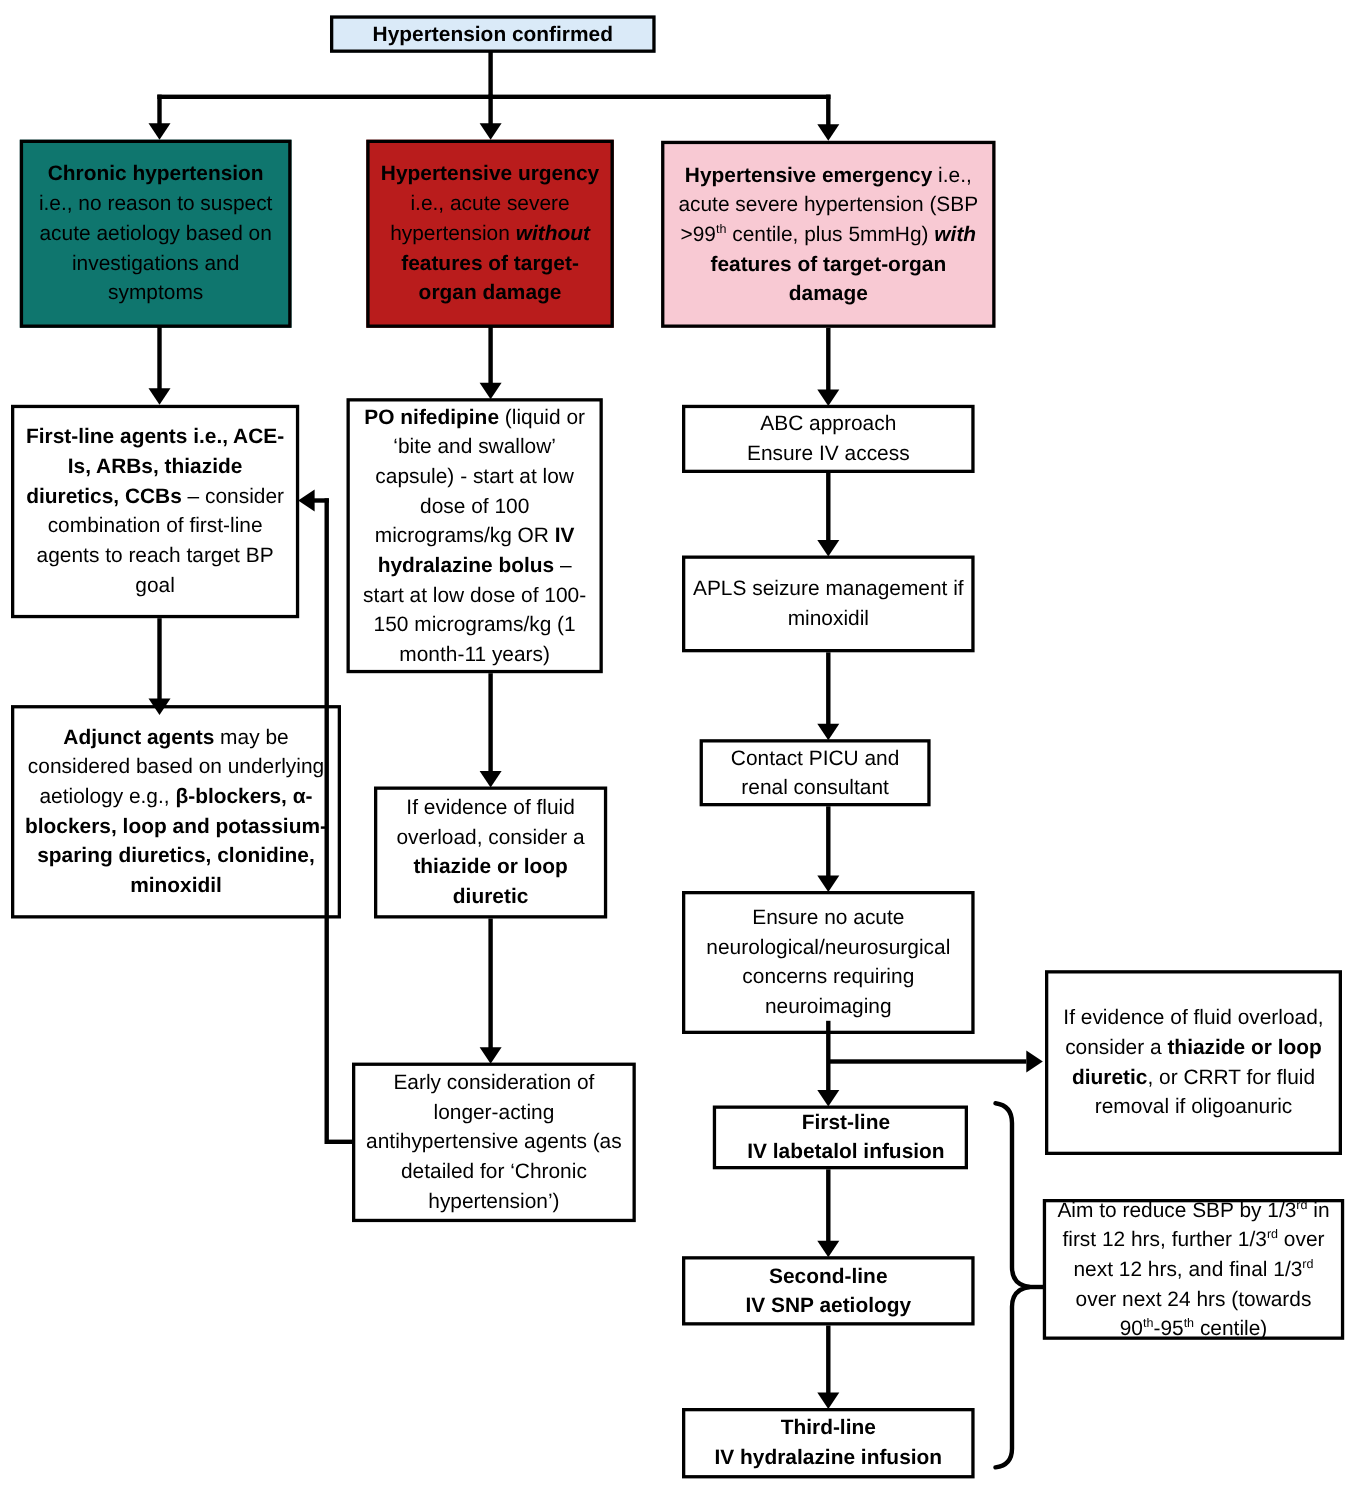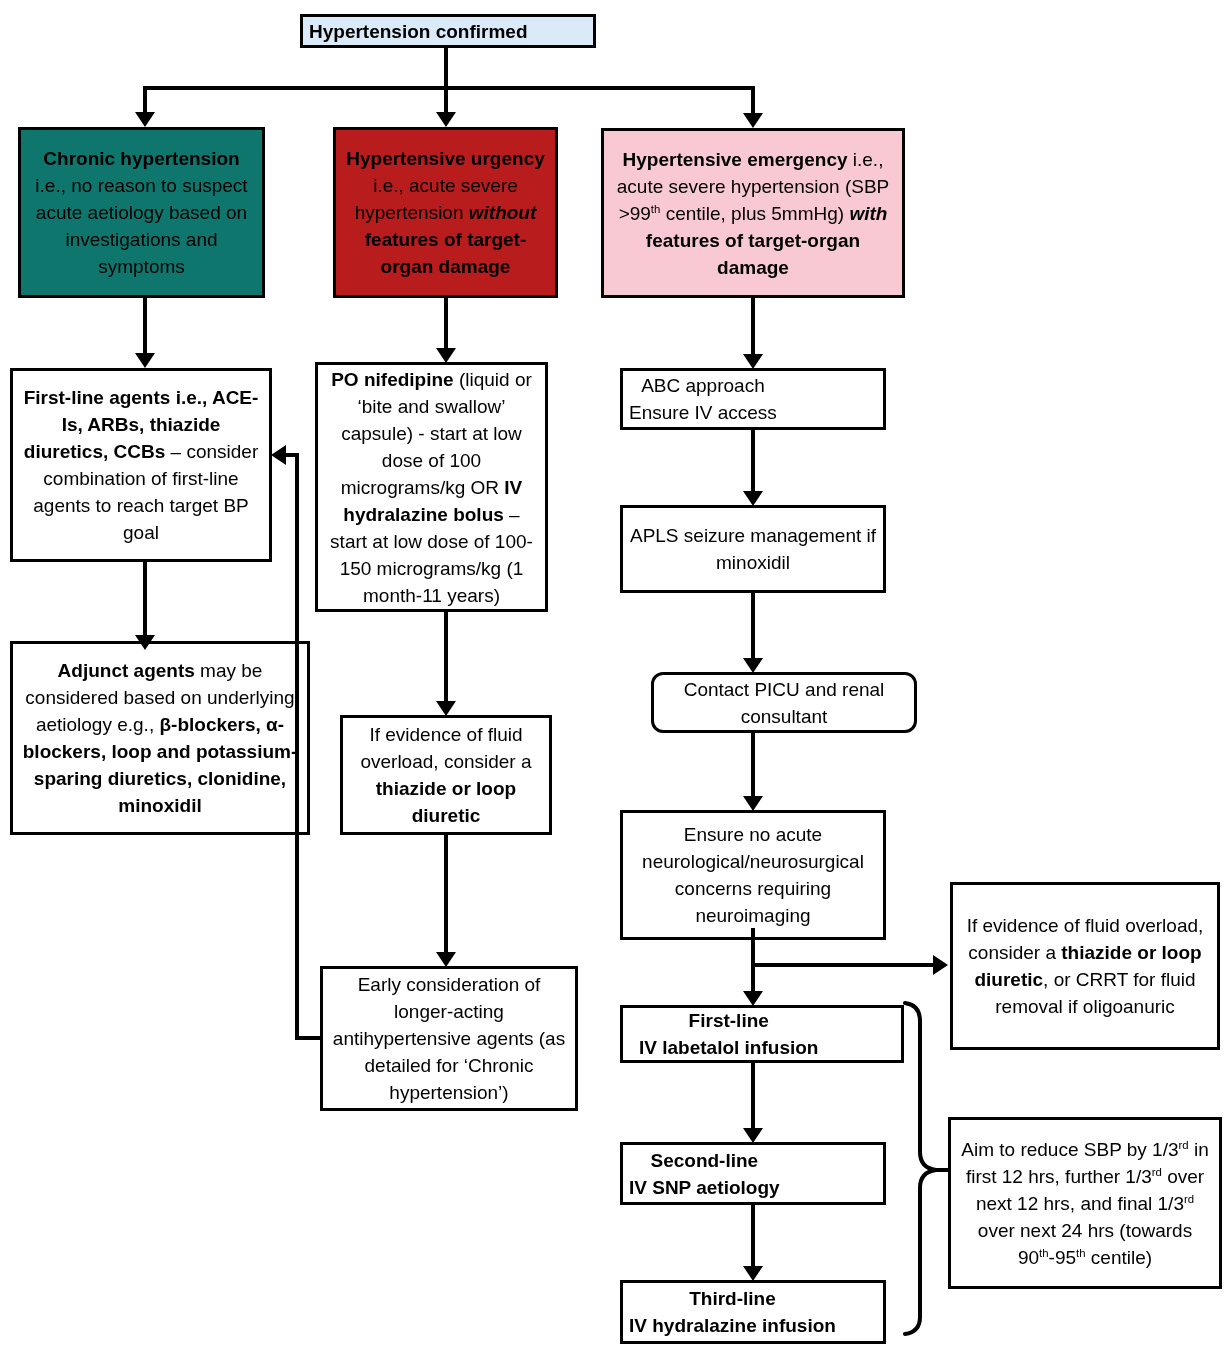--- a/index.html
+++ b/index.html
@@ -2,21 +2,21 @@
 <html><head>
 <meta charset="utf-8">
 <style>
   html,body{margin:0;padding:0;background:#ffffff;}
   .canvas{
     position:relative;width:1232px;height:1364px;background:#ffffff;
     font-family:"Liberation Sans", sans-serif;color:#000;
   }
   .node{
     position:absolute;box-sizing:border-box;border:3px solid #000;background:#ffffff;
-    display:flex;align-items:center;justify-content:flex-start;text-align:center;
+    display:flex;align-items:center;justify-content:center;text-align:center;
     font-size:19px;line-height:27px;padding:2px 6px;overflow-wrap:break-word;
   }
   .node sup{font-size:0.6em;line-height:0;}
   .vline,.hline{position:absolute;background:#000;}
   .ah-down{position:absolute;width:0;height:0;border-left:10px solid transparent;border-right:10px solid transparent;border-top:15px solid #000;}
   .ah-right{position:absolute;width:0;height:0;border-top:10px solid transparent;border-bottom:10px solid transparent;border-left:15px solid #000;}
   .ah-left{position:absolute;width:0;height:0;border-top:10px solid transparent;border-bottom:10px solid transparent;border-right:15px solid #000;}
   .brace{position:absolute;}
 </style>
 </head>
@@ -61,45 +61,45 @@
     </div>
 
   <div class="node" style="left:320px;top:966px;width:258px;height:145px;">
       <span>Early consideration of longer-acting antihypertensive agents (as detailed for ‘Chronic hypertension’)</span>
     </div>
 
   <div class="node" style="left:620px;top:505px;width:266px;height:88px;">
       <span>APLS seizure management if minoxidil</span>
     </div>
 
-  <div class="node" style="left:651px;top:672px;width:266px;height:61px;border-radius:12px;">
+  <div class="node" style="left:636px;top:672px;width:210px;height:61px;">
       <span>Contact PICU and renal consultant</span>
     </div>
 
   <div class="node" style="left:620px;top:810px;width:266px;height:130px;">
       <span>Ensure no acute neurological/neurosurgical concerns requiring neuroimaging</span>
     </div>
 
-  <div class="node" style="left:620px;top:1005px;width:284px;height:58px;padding-left:16px;">
+  <div class="node" style="left:648px;top:1005px;width:232px;height:58px;padding-left:16px;">
       <span><b>First-line</b><br><b>IV labetalol infusion</b></span>
     </div>
 
   <div class="node" style="left:620px;top:1142px;width:266px;height:63px;">
       <span><b>Second-line</b><br><b>IV SNP aetiology</b></span>
     </div>
 
   <div class="node" style="left:620px;top:1280px;width:266px;height:64px;">
       <span><b>Third-line</b><br><b>IV hydralazine infusion</b></span>
     </div>
 
   <div class="node" style="left:950px;top:882px;width:270px;height:168px;">
       <span>If evidence of fluid overload, consider a <b>thiazide or loop diuretic</b>, or CRRT for fluid removal if oligoanuric</span>
     </div>
 
-  <div class="node" style="left:948px;top:1090px;width:274px;height:172px;margin-top:27px;">
+  <div class="node" style="left:948px;top:1090px;width:274px;height:128px;">
       <span>Aim to reduce SBP by 1/3<sup>rd</sup> in first 12 hrs, further 1/3<sup>rd</sup> over next 12 hrs, and final 1/3<sup>rd</sup> over next 24 hrs (towards 90<sup>th</sup>-95<sup>th</sup> centile)</span>
     </div>
 
   <div class="vline" style="left:444px;top:47px;width:4px;height:41px;"></div>
   <div class="hline" style="left:143px;top:86px;width:612px;height:4px;"></div>
   <div class="vline" style="left:143px;top:86px;width:4px;height:27px;"></div>
   <div class="ah-down" style="left:135px;top:112px;"></div>
   <div class="vline" style="left:444px;top:86px;width:4px;height:27px;"></div>
   <div class="ah-down" style="left:436px;top:112px;"></div>
   <div class="vline" style="left:751px;top:86px;width:4px;height:28px;"></div>

